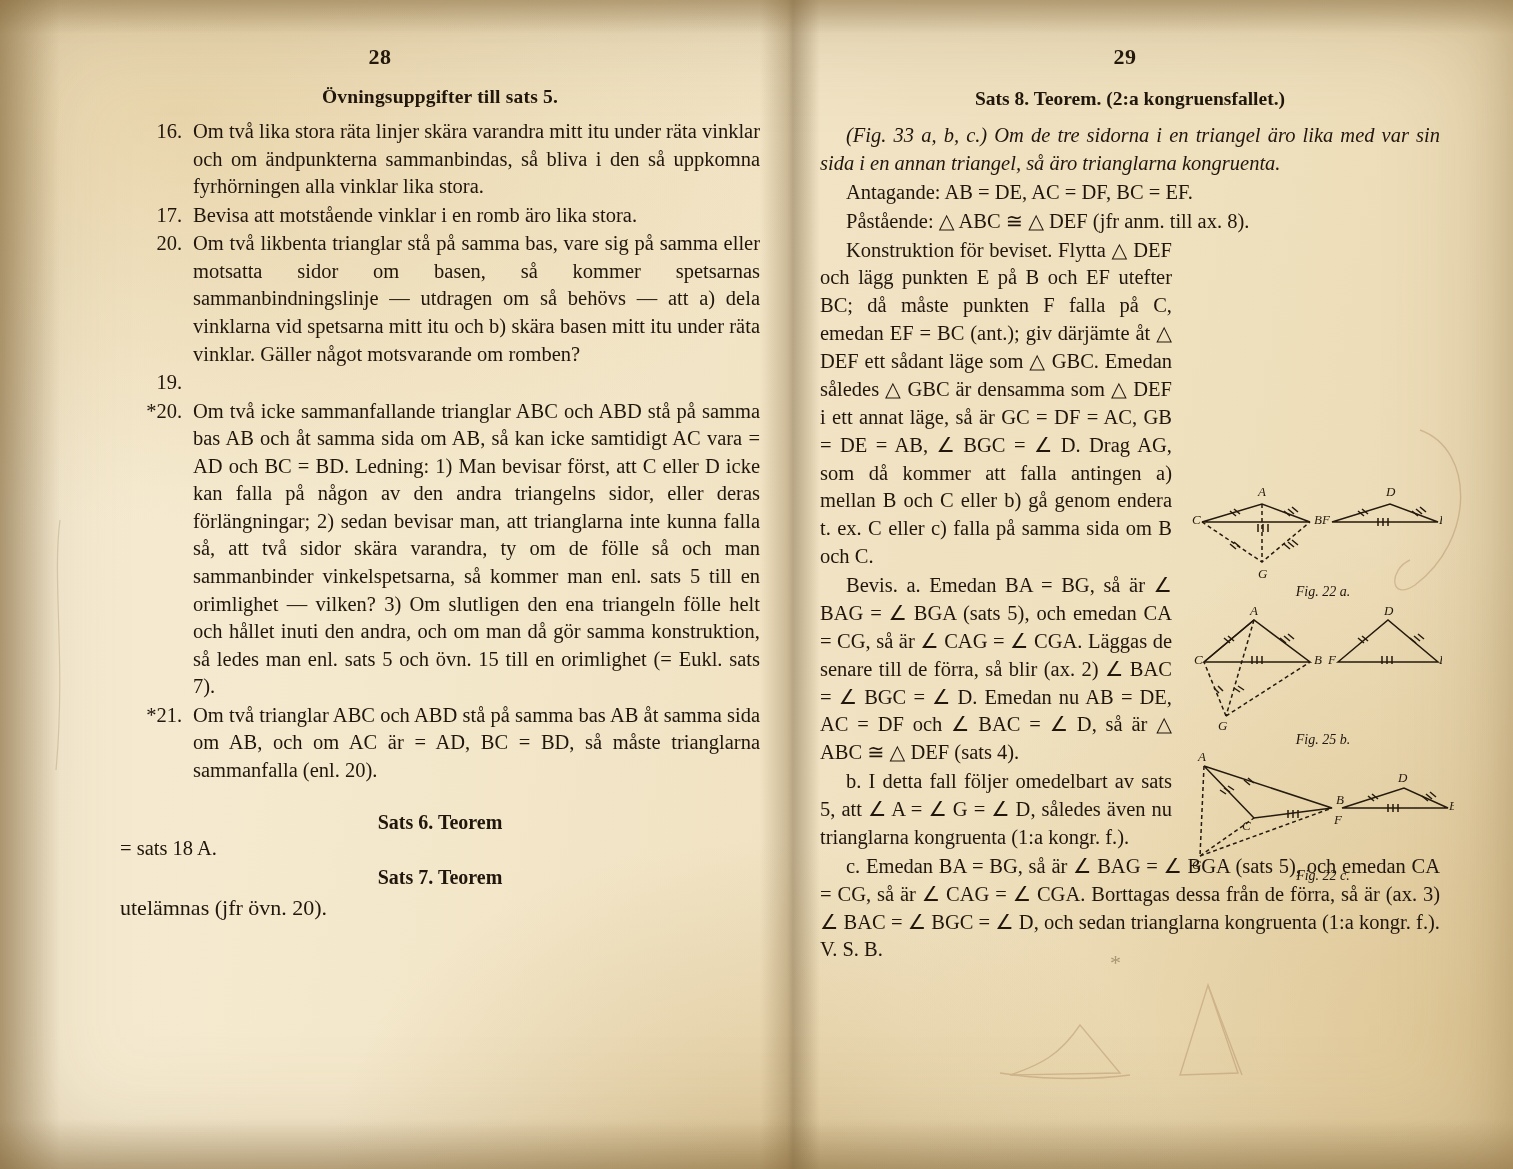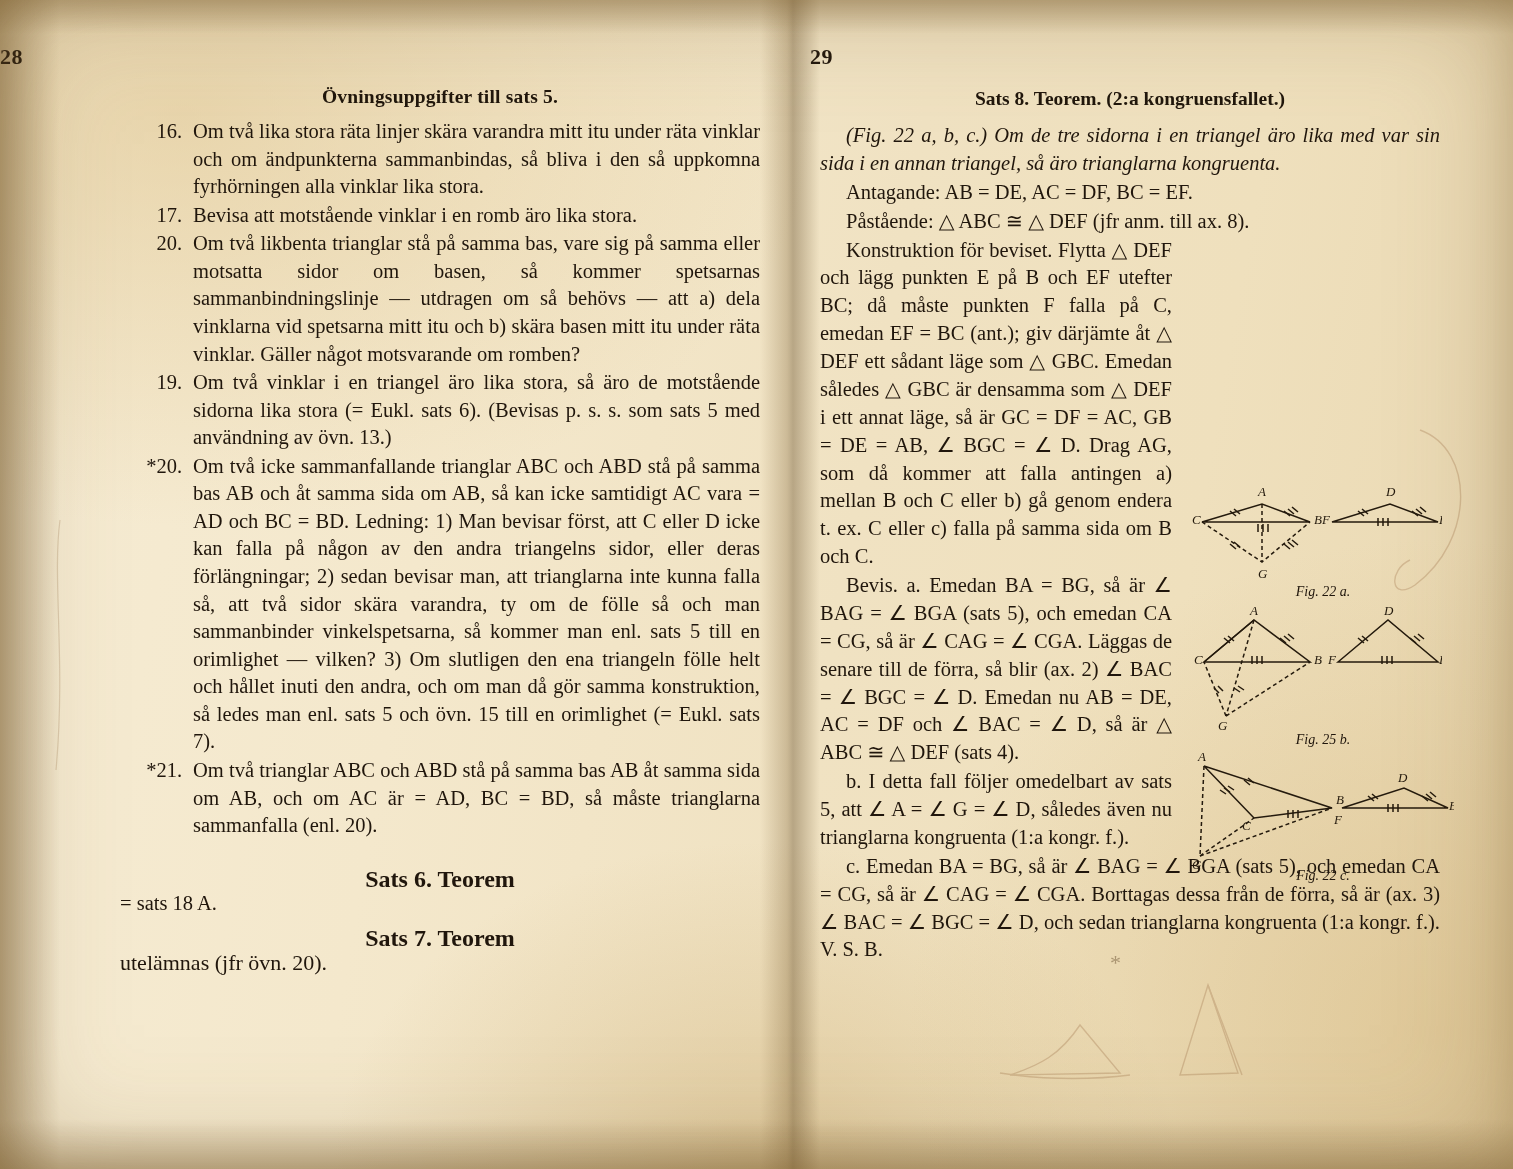--- a/index.html
+++ b/index.html
@@ -44,21 +44,21 @@
     position:absolute;left:0;bottom:0;height:50px;width:1513px;
     background:linear-gradient(0deg, rgba(120,92,48,.35), rgba(120,92,48,0));
     pointer-events:none;
   }
 
   .page{position:absolute;top:0;color:#20160c;}
   .page-left{left:120px;width:640px;}
   .page-right{left:820px;width:620px;}
 
   .folio{
-    font-weight:bold;font-size:22px;letter-spacing:.5px;
+    text-align:center;font-weight:bold;font-size:22px;letter-spacing:.5px;
     margin-top:44px;
   }
   .page-left .folio{margin-left:-120px;}
   .page-right .folio{margin-left:-10px;}
 
   .section-head{
     text-align:center;font-weight:bold;font-size:19.5px;margin-top:16px;margin-bottom:10px;
     letter-spacing:.2px;
   }
   .section-head-r{
@@ -74,21 +74,21 @@
     width:62px;flex:0 0 62px;text-align:right;padding-right:11px;
     font-weight:normal;
   }
   .ex .body{
     flex:1;text-align:justify;text-justify:inter-word;
     hyphens:manual;
   }
   .it{font-style:italic;}
 
   .centered-bold{
-    text-align:center;font-weight:bold;font-size:24px;margin:0;
+    text-align:center;font-weight:bold;font-size:20px;margin:0;
   }
   .sats-block{margin-top:26px;position:relative;}
   .sats-eq{position:absolute;left:0;top:26px;font-size:20.5px;}
   .sats-ut{position:absolute;left:0;top:84px;font-size:22px;}
 
   
   .rtext{font-size:20.5px;line-height:1.36;text-align:justify;}
   .rtext p{margin:0 0 1px 0;}
   .ind{text-indent:26px;}
   .wrapcol{position:relative;}
@@ -127,21 +127,20 @@
     <li class="ex">
       <span class="num">17.</span>
       <span class="body">Bevisa att motstående vinklar i en romb äro lika stora.</span>
     </li>
     <li class="ex">
       <span class="num">20.</span>
       <span class="body">Om två likbenta trianglar stå på samma bas, vare sig på samma eller motsatta sidor om basen, så kommer spetsarnas sammanbindningslinje — utdragen om så behövs — att a) dela vinklarna vid spetsarna mitt itu och b) skära basen mitt itu under räta vinklar. Gäller något motsvarande om romben?</span>
     </li>
     <li class="ex">
       <span class="num">19.</span>
-      <span class="body">Om två vinklar i en triangel äro lika stora, så äro de motstående sidorna lika stora (= Eukl. sats 6). (Bevisas p. s. s. som sats 5 med användning av övn. 13.)</span>
     </li>
     <li class="ex">
       <span class="num">*20.</span>
       <span class="body">Om två icke sammanfallande trianglar ABC och ABD stå på samma bas AB och åt samma sida om AB, så kan icke samtidigt AC vara = AD och BC = BD. Ledning: 1) Man bevisar först, att C eller D icke kan falla på någon av den andra triangelns sidor, eller deras förlängningar; 2) sedan bevisar man, att trianglarna inte kunna falla så, att två sidor skära varandra, ty om de fölle så och man sammanbinder vinkelspetsarna, så kommer man enl. sats 5 till en orimlighet — vilken? 3) Om slutligen den ena triangeln fölle helt och hållet inuti den andra, och om man då gör samma konstruktion, så ledes man enl. sats 5 och övn. 15 till en orimlighet (= Eukl. sats 7).</span>
     </li>
     <li class="ex">
       <span class="num">*21.</span>
       <span class="body">Om två trianglar ABC och ABD stå på samma bas AB åt samma sida om AB, och om AC är = AD, BC = BD, så måste trianglarna sammanfalla (enl. 20).</span>
     </li>
   </ol>
@@ -249,21 +248,21 @@
             <text x="257" y="58">E</text>
             <text x="142" y="72">F</text>
           </g>
         </svg>
         <div class="figcap">Fig. 22 c.</div>
       </div>
 
     </div>
 
     <div class="rtext full">
-      <p class="ind it">(Fig. 22 a, b, c.) Om de tre sidorna i en triangel äro lika med var sin sida i en annan triangel, så äro trianglarna kongruenta.</p>
+      <p class="ind it">(Fig. 33 a, b, c.) Om de tre sidorna i en triangel äro lika med var sin sida i en annan triangel, så äro trianglarna kongruenta.</p>
       <p class="ind">Antagande: AB = DE, AC = DF, BC = EF.</p>
       <p class="ind">Påstående: △ ABC ≅ △ DEF (jfr anm. till ax. 8).</p>
     </div>
 
     <div class="rtext narrow">
       <p class="ind">Konstruktion för beviset. Flytta △ DEF och lägg punkten E på B och EF utefter BC; då måste punkten F falla på C, emedan EF = BC (ant.); giv därjämte åt △ DEF ett sådant läge som △ GBC. Emedan således △ GBC är densamma som △ DEF i ett annat läge, så är GC = DF = AC, GB = DE = AB, ∠ BGC = ∠ D. Drag AG, som då kommer att falla antingen a) mellan B och C eller b) gå genom endera t. ex. C eller c) falla på samma sida om B och C.</p>
     </div>
 
     <div class="rtext narrow">
       <p class="ind">Bevis. a. Emedan BA = BG, så är ∠ BAG = ∠ BGA (sats 5), och emedan CA = CG, så är ∠ CAG = ∠ CGA. Läggas de senare till de förra, så blir (ax. 2) ∠ BAC = ∠ BGC = ∠ D. Emedan nu AB = DE, AC = DF och ∠ BAC = ∠ D, så är △ ABC ≅ △ DEF (sats 4).</p>

